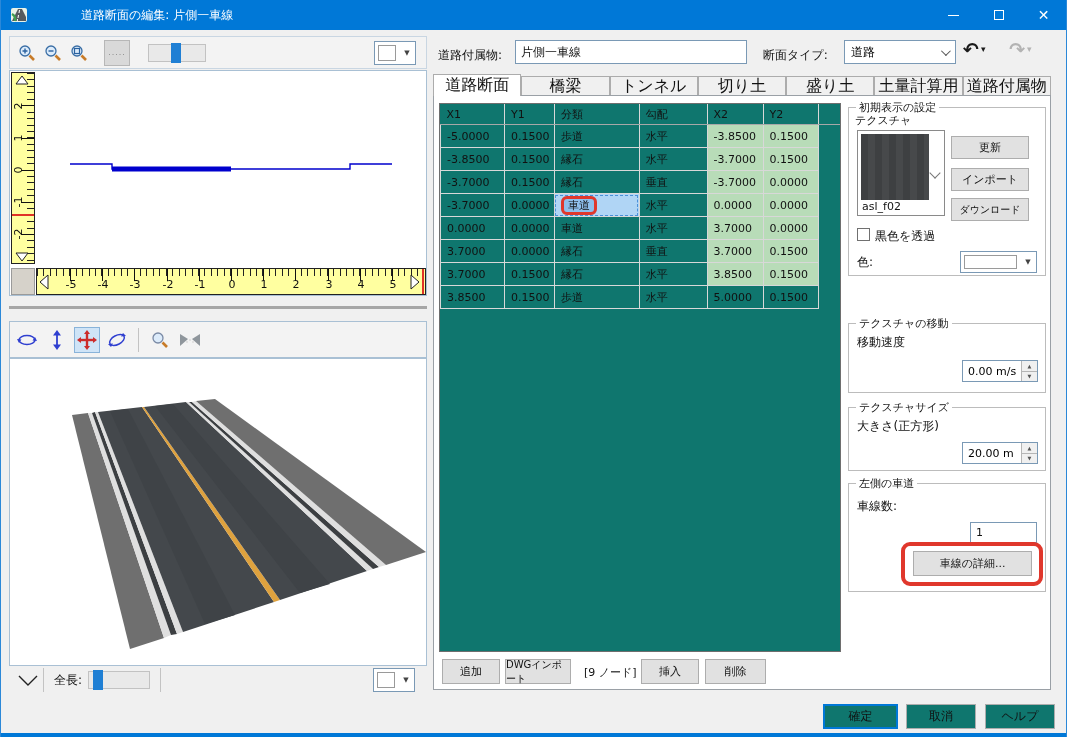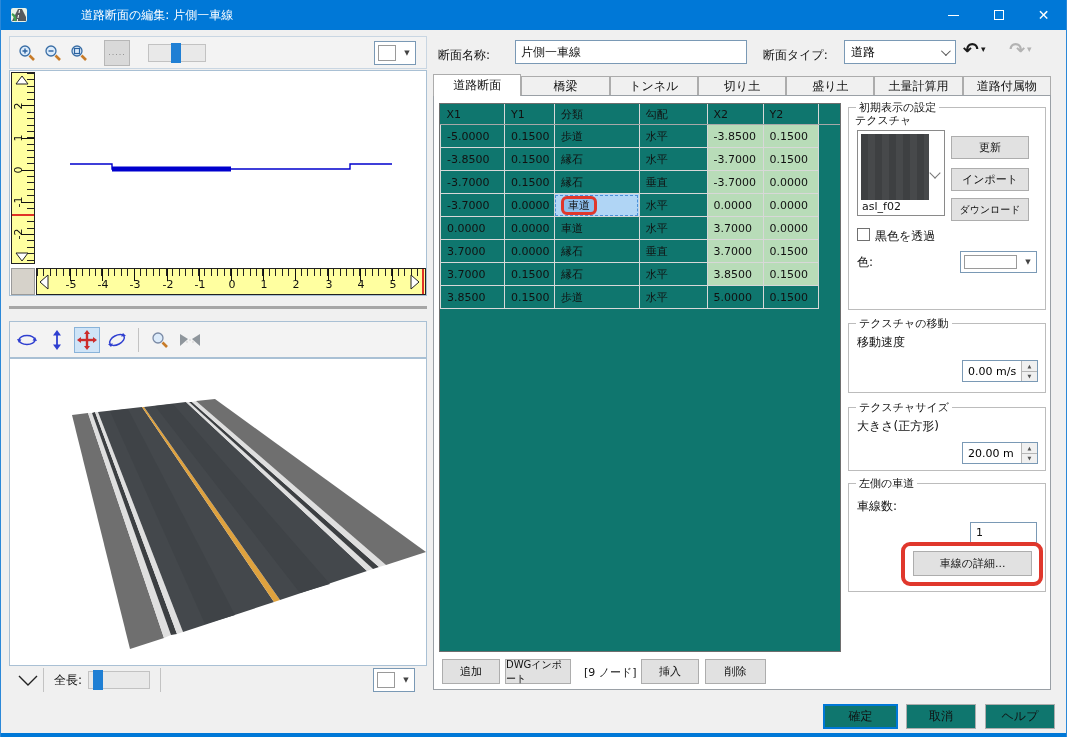--- a/index.html
+++ b/index.html
@@ -56,21 +56,21 @@
   .textinput { position:absolute; height:24px; background:#fff; border:1px solid #7a99b5; font-size:12px;
                padding:2px 5px; font-family:inherit; color:#111; }
   .selectbox { position:absolute; height:24px; background:#fff; border:1px solid #7a99b5; font-size:12px;
                display:flex; align-items:center; padding-left:6px; }
   .selectbox .chev { position:absolute; right:7px; top:8px; width:7px; height:7px; border-right:1px solid #555;
                      border-bottom:1px solid #555; transform:rotate(45deg) translateY(-2px); }
   .undoredo { position:absolute; font-size:19px; font-weight:bold; display:flex; align-items:center; }
   .undoredo .dd { font-size:9px; margin-left:2px; }
   
   .tabs { position:absolute; left:432px; top:74px; width:618px; height:22px; display:flex; }
-  .tab { flex:1; border:1px solid #acacac; border-bottom:none; background:#f0f0f0; font-size:12px;
+  .tab { flex:1; border:1px solid #acacac; border-bottom:none; background:#f0f0f0; font-size:16px;
          display:flex; align-items:center; justify-content:center; color:#111; margin-top:2px; }
   .tab.active { background:#fff; margin-top:0; position:relative; z-index:2; }
   .tabpage { position:absolute; left:432px; top:95px; width:618px; height:595px; background:#fff; border:1px solid #9aa0a6; }
   
   .gridbox { position:absolute; left:438px; top:103px; width:402px; height:549px; background:#0f766e;
              border:1px solid #6e6e6e; overflow:hidden; }
   table.grid { border-collapse:collapse; font-size:11px; color:#111; table-layout:fixed; }
   table.grid th { font-weight:normal; text-align:left; padding:3px 4px 2px 6px; border-right:1px solid #d8d8d8;
                   border-bottom:1px solid #a8a8a8; height:20px; }
   table.grid td { padding:3px 4px 3px 6px; border:1px solid #d8d8d8; height:23px; }
@@ -298,21 +298,21 @@
     <div class="slider" style="width:62px;">
       <div class="thumb" style="left:4px;"></div>
     </div>
     <div class="vsep" style="margin-left:10px;"></div>
     <div class="combo" style="position:absolute; right:12px; width:42px;">
       <span class="swatch"></span>
       <span class="arrow">▼</span>
     </div>
   </div>
 
-  <span class="fldlabel" style="left:437px; top:47px;">断面名称:</span>
+  <span class="fldlabel" style="left:437px; top:47px;">道路付属物:</span>
   <input class="textinput" style="left: 514px; top: 40px; width: 232px;" value="片側一車線">
   <span class="fldlabel" style="left:762px; top:47px;">断面タイプ:</span>
   <div class="selectbox" style="left:843px; top:40px; width:112px;">
     <span>道路</span>
     <span class="chev"></span>
   </div>
   <div class="undoredo" style="left:962px; top:38px; color:#1a1a1a;">
     <span>↶</span>
     <span class="dd">▾</span>
   </div>
@@ -430,21 +430,21 @@
         </tbody>
     </table>
   </div>
 
   <div class="gridbtn" style="left:441px; top:659px; width:58px;">追加</div>
   <div class="gridbtn" style="left:504px; top:659px; width:66px; font-size:10px;">DWGインポート</div>
   <span class="fldlabel" style="left:583px; top:665px; font-size:11px;">[9 ノード]</span>
   <div class="gridbtn" style="left:640px; top:659px; width:58px;">挿入</div>
   <div class="gridbtn" style="left:704px; top:659px; width:61px;">削除</div>
 
-  <div class="group" style="left:847px; top:107px; width:198px; height:203px;">
+  <div class="group" style="left:847px; top:107px; width:198px; height:169px;">
     <span class="legend">初期表示の設定</span>
     <span class="glabel" style="left:6px; top:5px; font-size:11px;">テクスチャ</span>
     <div class="texbox" style="left:8px; top:22px; width:88px; height:86px;">
       <div class="teximg"></div>
       <span class="texchev"></span>
       <span class="texname">asl_f02</span>
     </div>
     <div class="gbtn" style="left:102px; top:28px;">更新</div>
     <div class="gbtn" style="left:102px; top:60px;">インポート</div>
     <div class="gbtn" style="left:102px; top:90px; font-size:10px;">ダウンロード</div>

